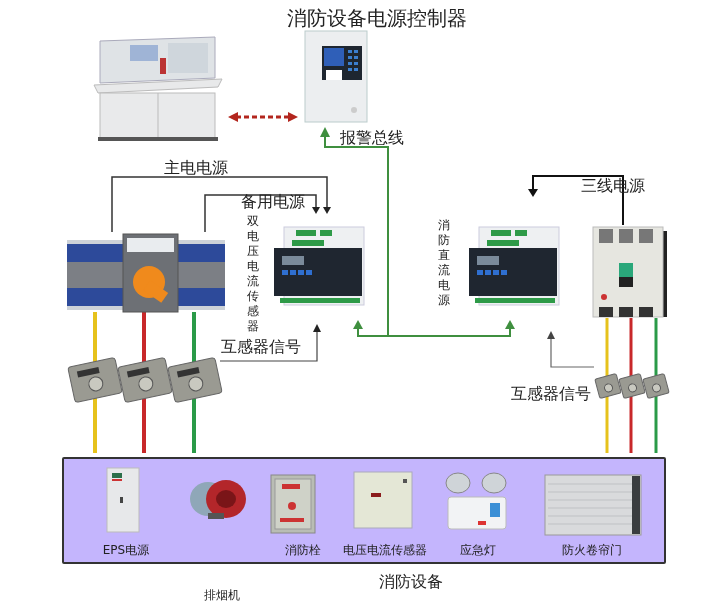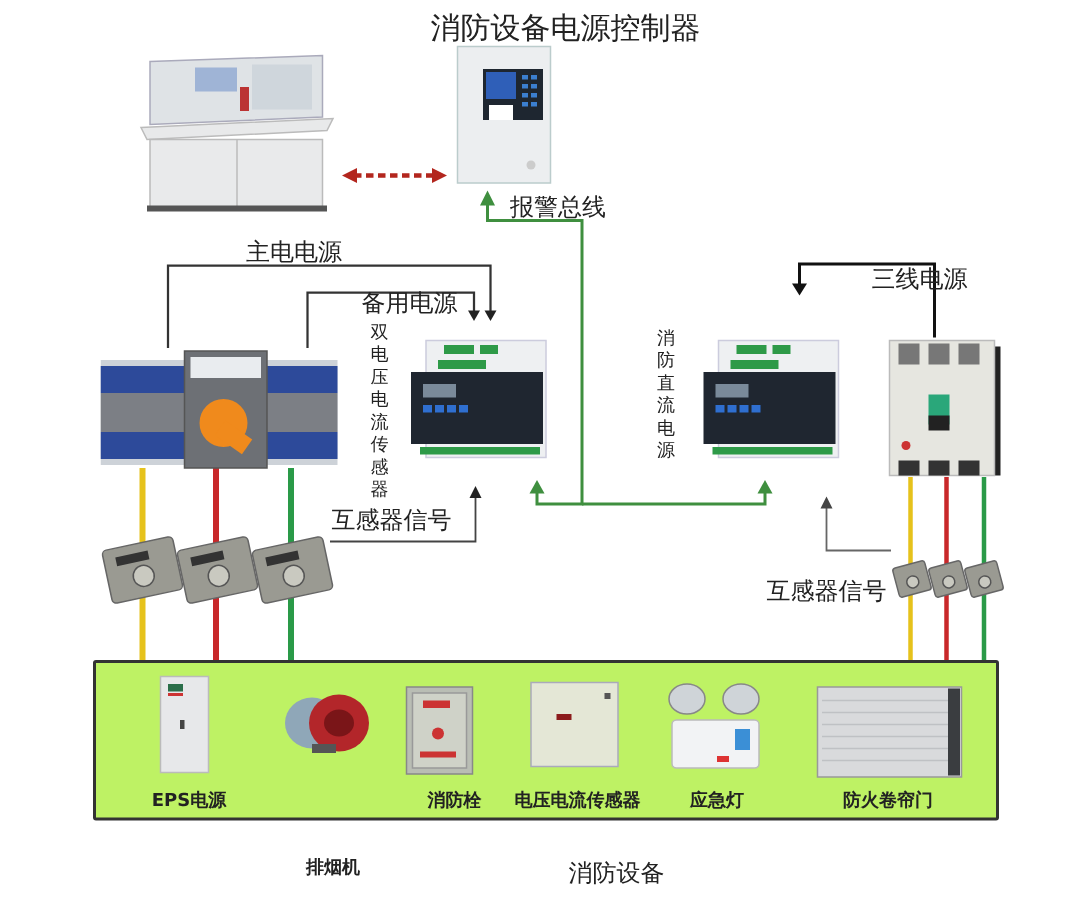--- a/index.html
+++ b/index.html
@@ -3,22 +3,22 @@
 <meta charset="utf-8">
 <style>
   html, body { margin:0; padding:0; background:#ffffff; }
   body { width:726px; height:602px; position:relative; overflow:hidden;
          font-family:"DejaVu Sans", sans-serif; color:#222; }
   .abs { position:absolute; }
   .lbl { position:absolute; font-size:16px; color:#222; white-space:nowrap; }
   .vlbl { position:absolute; font-size:12px; color:#222; width:14px; line-height:15px; text-align:center; word-break:break-all; }
   svg.wires { position:absolute; left:0; top:0; }
   .dev { position:absolute; }
-  .equip-box { position:absolute; left:62px; top:440px; width:600px; height:103px;
-               border:2px solid #333; border-radius:2px; background:#bef264;font-weight:bold; }
+  .equip-box { position:absolute; left:62px; top:457px; width:600px; height:103px;
+               border:2px solid #333; border-radius:2px; background:#c4b5fd; }
   .equip-label { position:absolute; font-size:12px; color:#222; white-space:nowrap; transform:translateX(-50%); }
 </style>
 </head>
 <body>
 
 <div class="lbl" style="left:287px;top:5px;font-size:20px;">消防设备电源控制器</div>
 
 <svg class="wires" width="726" height="602">
 
   <g>

